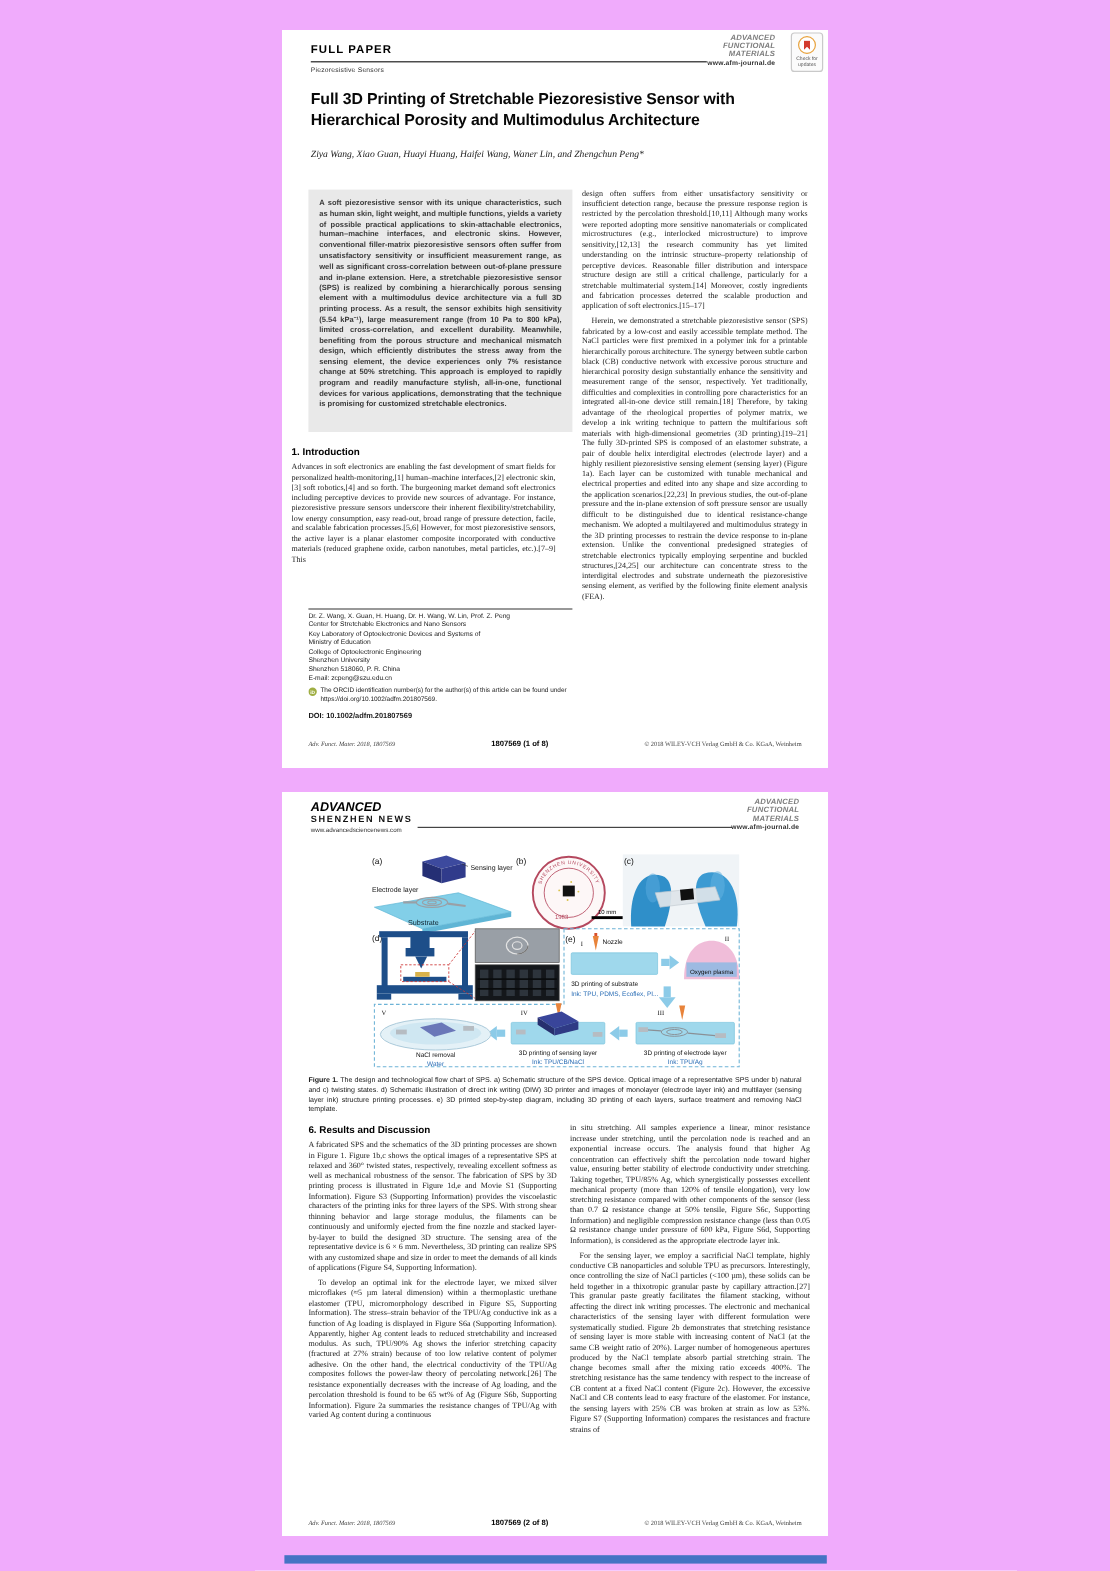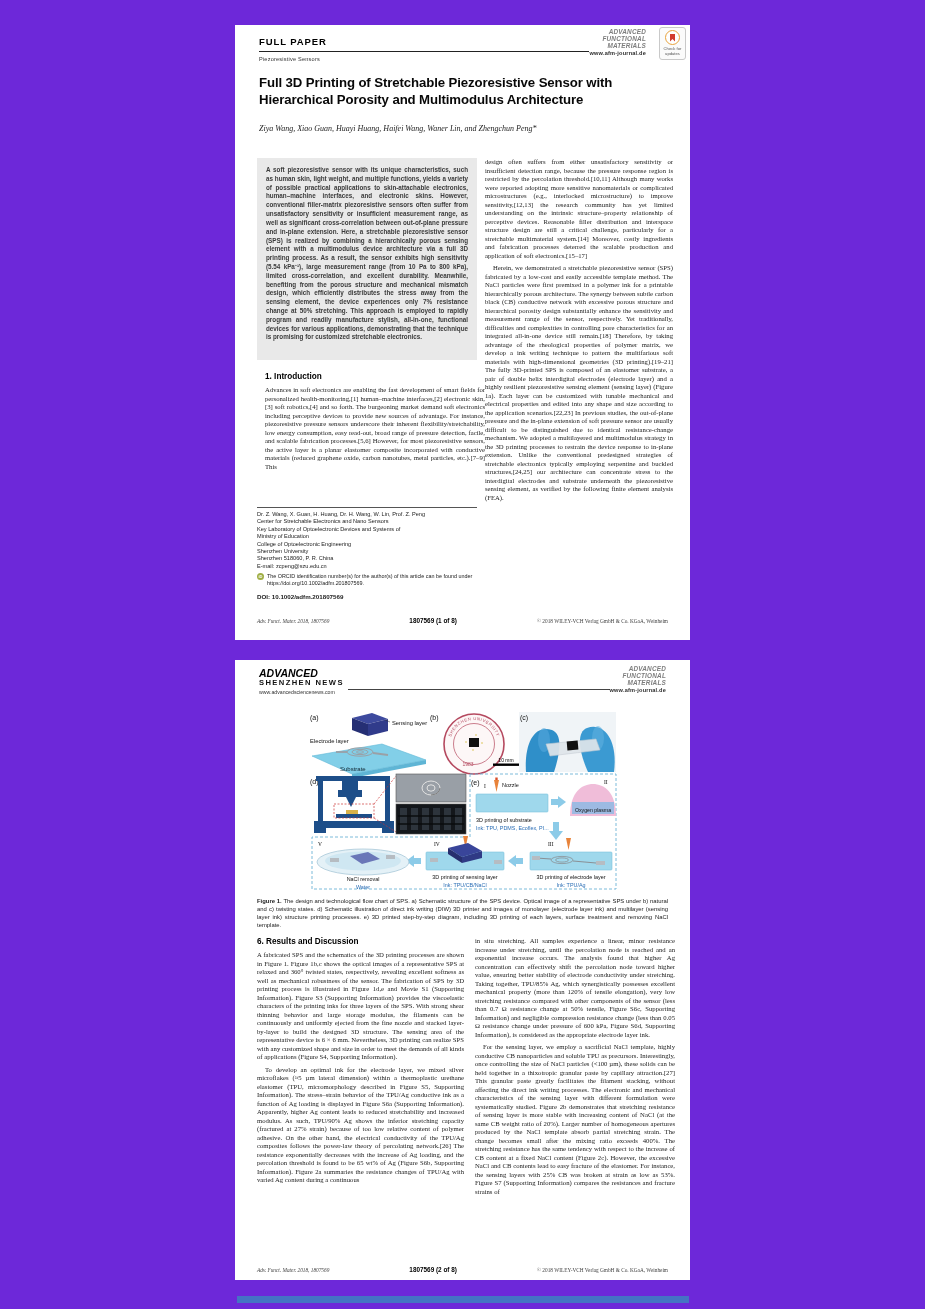--- a/index.html
+++ b/index.html
@@ -1,16 +1,16 @@
 <!DOCTYPE html>
 <html><head>
 <meta charset="utf-8">
 <style>
   html,body{margin:0;padding:0;background:#fff;}
-  .canvas{position:relative;width:925px;height:1309px;background:#6d28d9;overflow:hidden;
+  .canvas{position:relative;width:925px;height:1309px;background:#f0abfc;overflow:hidden;
           font-family:"Liberation Serif",serif;color:#1a1a1a;}
   .page{position:absolute;left:235px;width:455px;background:#fff;}
   .abs{position:absolute;}
   .sans{font-family:"Liberation Sans",sans-serif;}
   .just{text-align:justify;}
   p{margin:0 0 4px 0;}
   .body-txt{font-size:6.7px;line-height:1.27;color:#1c1c1c;}
   .indent{text-indent:8px;}
 
   
@@ -86,21 +86,21 @@
           <div class="bookmark"></div>
         </div>
       <div class="badge-label">Check for updates</div>
     </div>
 
     <h1 class="abs title sans" style="left:24px;top:50px;width:402px;margin:0;">Full 3D Printing of Stretchable Piezoresistive Sensor with Hierarchical Porosity and Multimodulus Architecture</h1>
     <div class="abs authors" style="left:24px;top:99px;width:410px;font-family:Liberation Serif, serif;">Ziya Wang, Xiao Guan, Huayi Huang, Haifei Wang, Waner Lin, and Zhengchun Peng*</div>
 
     <div class="abs abstract-box sans" style="left:22px;top:133px;width:220px;height:202px;overflow:hidden;">A soft piezoresistive sensor with its unique characteristics, such as human skin, light weight, and multiple functions, yields a variety of possible practical applications to skin-attachable electronics, human–machine interfaces, and electronic skins. However, conventional filler-matrix piezoresistive sensors often suffer from unsatisfactory sensitivity or insufficient measurement range, as well as significant cross-correlation between out-of-plane pressure and in-plane extension. Here, a stretchable piezoresistive sensor (SPS) is realized by combining a hierarchically porous sensing element with a multimodulus device architecture via a full 3D printing process. As a result, the sensor exhibits high sensitivity (5.54 kPa⁻¹), large measurement range (from 10 Pa to 800 kPa), limited cross-correlation, and excellent durability. Meanwhile, benefiting from the porous structure and mechanical mismatch design, which efficiently distributes the stress away from the sensing element, the device experiences only 7% resistance change at 50% stretching. This approach is employed to rapidly program and readily manufacture stylish, all-in-one, functional devices for various applications, demonstrating that the technique is promising for customized stretchable electronics.</div>
 
-    <div class="abs" style="left:30px;top:347px;width:220px;height:132px;overflow:hidden;">
+    <div class="abs" style="left:8px;top:347px;width:220px;height:132px;overflow:hidden;">
       <h2 class="sec-head sans">1. Introduction</h2>
       <p class="body-txt just">Advances in soft electronics are enabling the fast development of smart fields for personalized health-monitoring,[1] human–machine interfaces,[2] electronic skin,[3] soft robotics,[4] and so forth. The burgeoning market demand soft electronics including perceptive devices to provide new sources of advantage. For instance, piezoresistive pressure sensors underscore their inherent flexibility/stretchability, low energy consumption, easy read-out, broad range of pressure detection, facile, and scalable fabrication processes.[5,6] However, for most piezoresistive sensors, the active layer is a planar elastomer composite incorporated with conductive materials (reduced graphene oxide, carbon nanotubes, metal particles, etc.).[7–9] This</p>
     </div>
 
     <div class="abs fn-rule" style="left:22px;top:482px;width:220px;"></div>
     <div class="abs" style="left:22px;top:486px;width:220px;height:102px;overflow:hidden;">
       <div class="fn">Dr. Z. Wang, X. Guan, H. Huang, Dr. H. Wang, W. Lin, Prof. Z. Peng</div>
       <div class="fn">Center for Stretchable Electronics and Nano Sensors</div>
       <div class="fn">Key Laboratory of Optoelectronic Devices and Systems of</div>
       <div class="fn">Ministry of Education</div>

